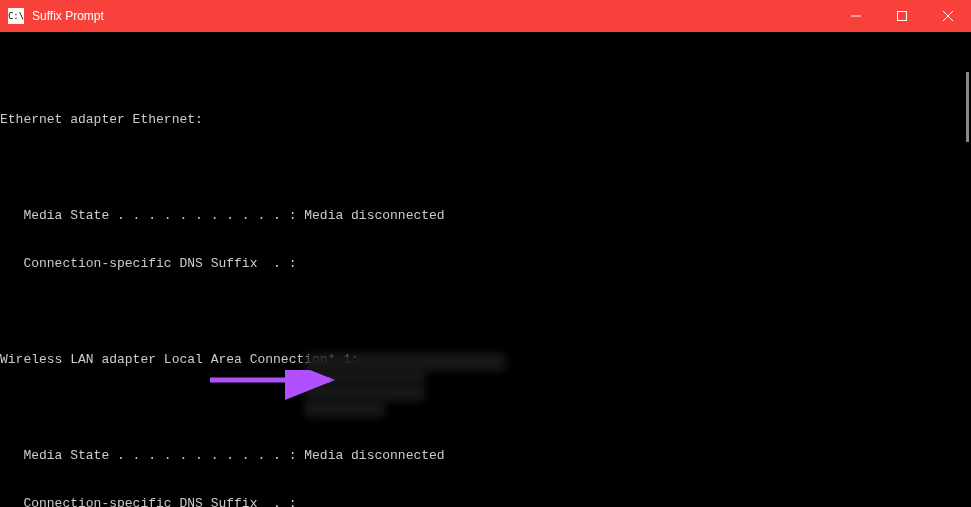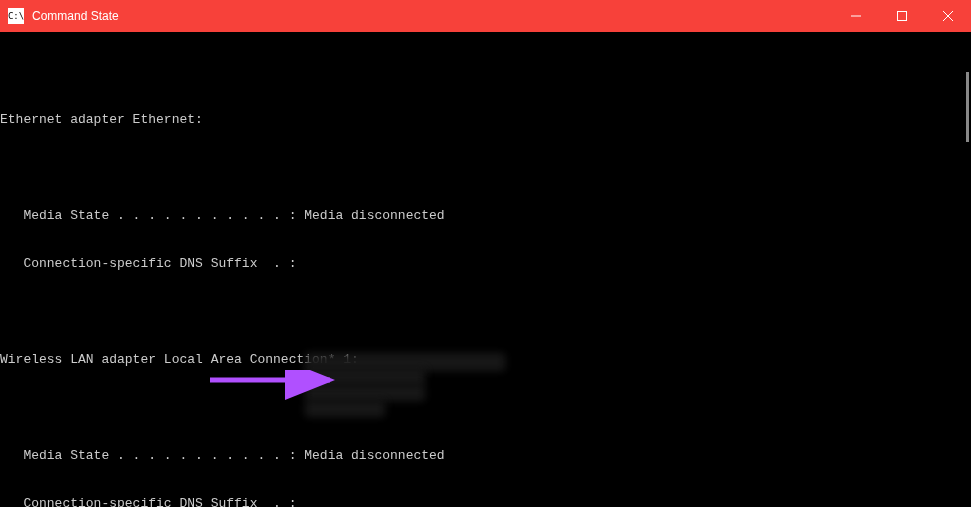--- a/index.html
+++ b/index.html
@@ -89,21 +89,21 @@
       width: 3px;
       height: 70px;
       background: #888;
     }
   </style>
 </head>
 <body>
 
 <div class="titlebar">
   <div class="titlebar-icon">C:\</div>
-  <span>Command State</span>
+  <span>Suffix Prompt</span>
   <div class="window-controls">
     <div class="win-btn">
       <svg viewBox="0 0 10 10">
           <line x1="0" y1="5" x2="10" y2="5" stroke="#fff" stroke-width="1"></line>
         </svg>
     </div>
     <div class="win-btn">
       <svg viewBox="0 0 10 10">
           <rect x="0.5" y="0.5" width="9" height="9" fill="none" stroke="#fff" stroke-width="1"></rect>
         </svg>

